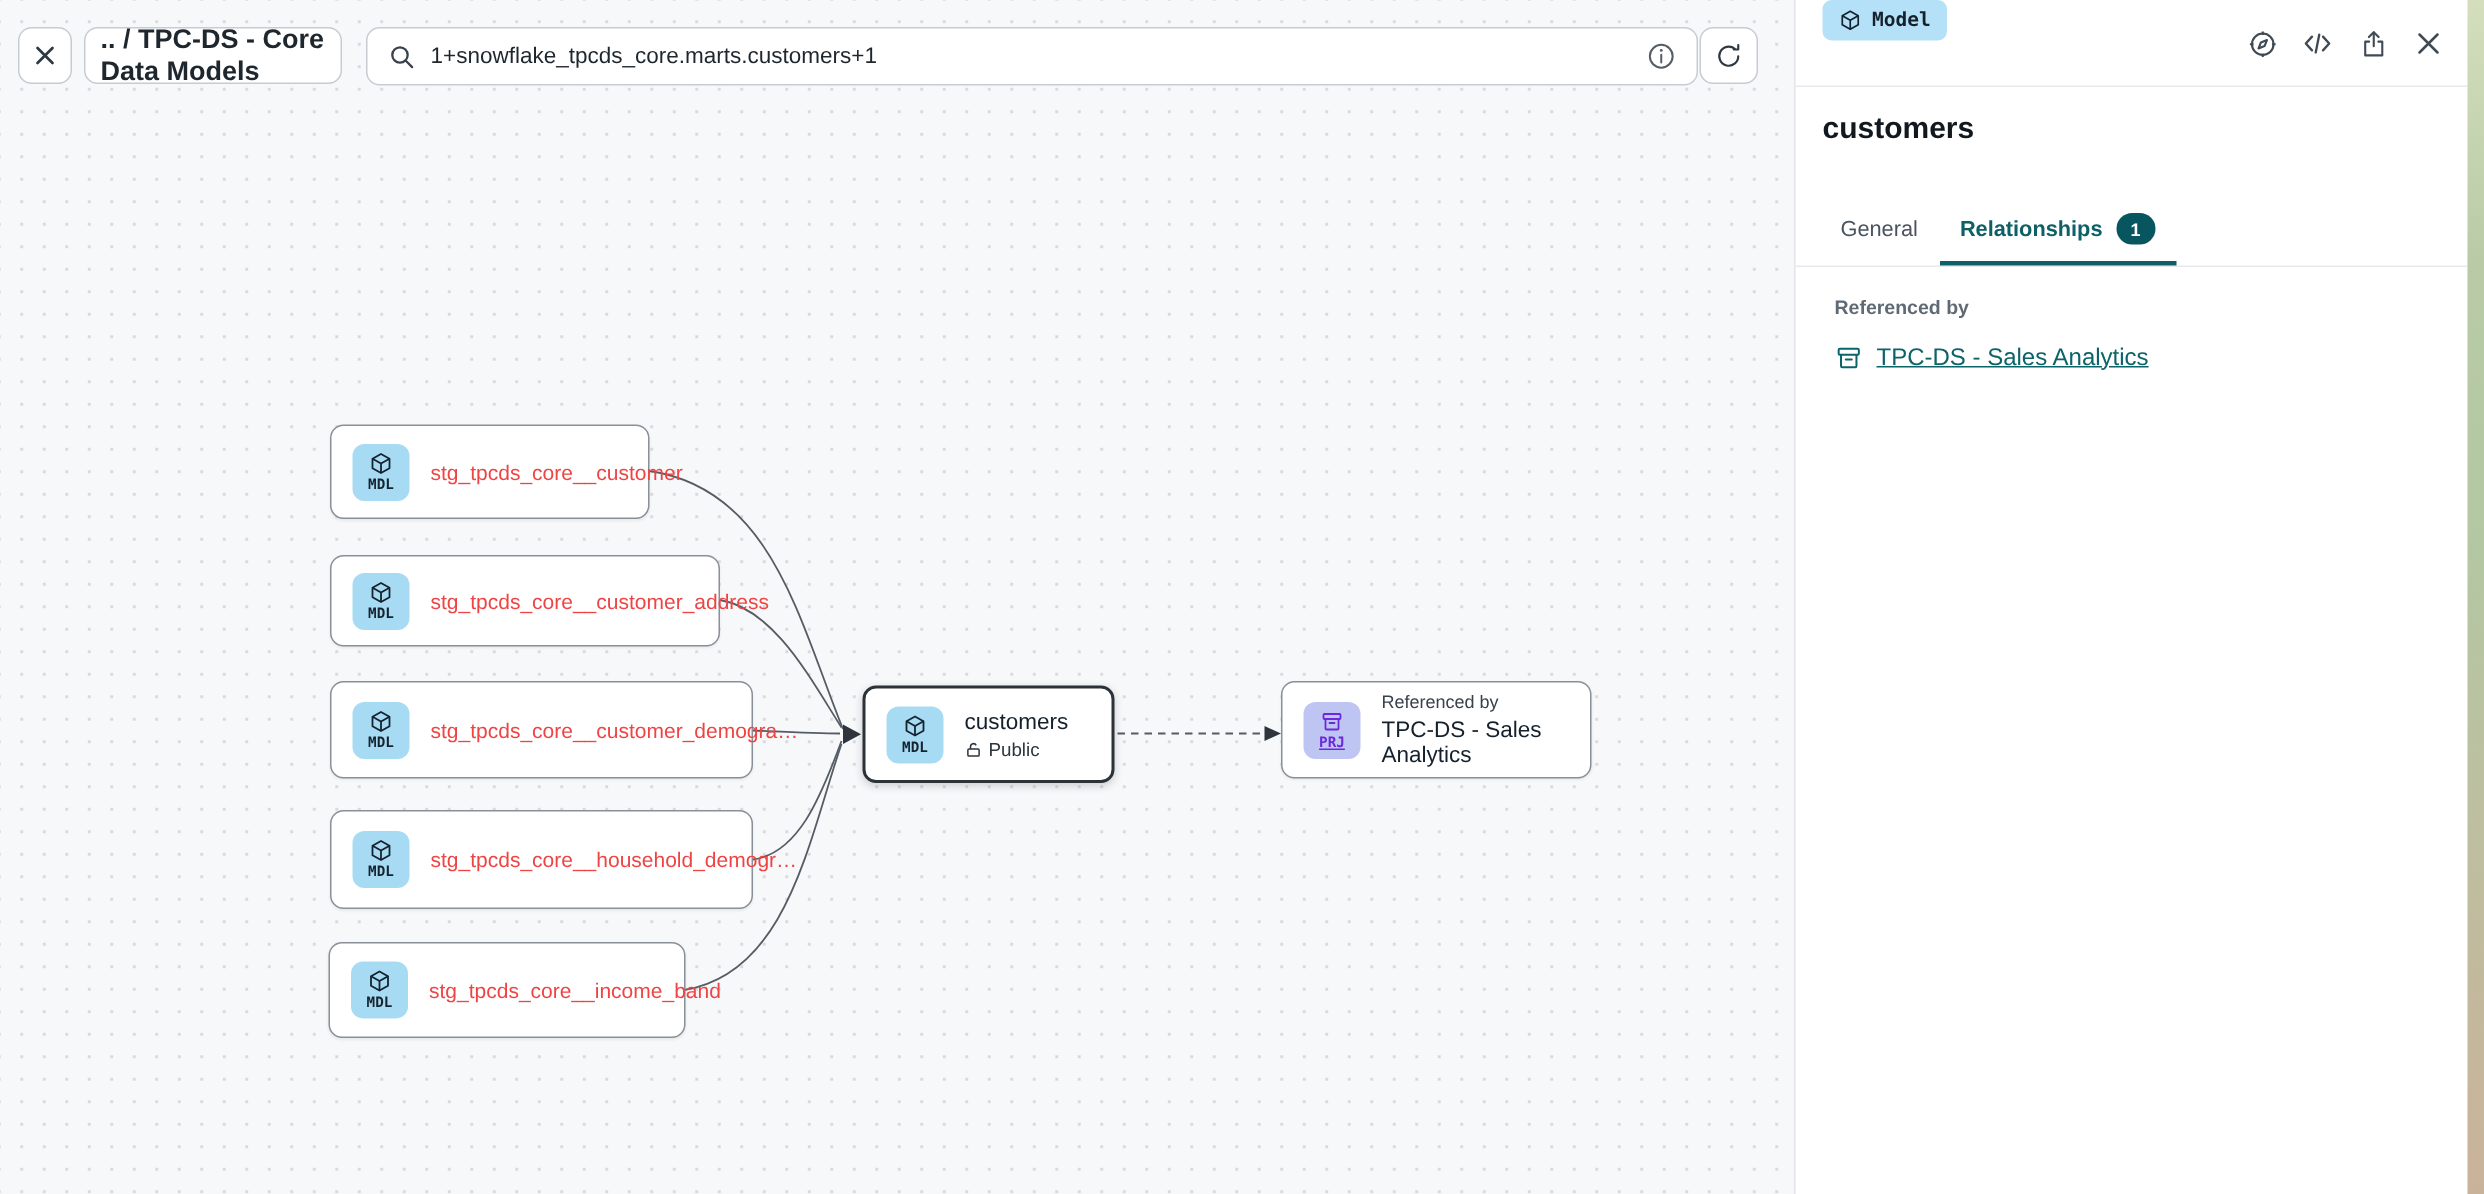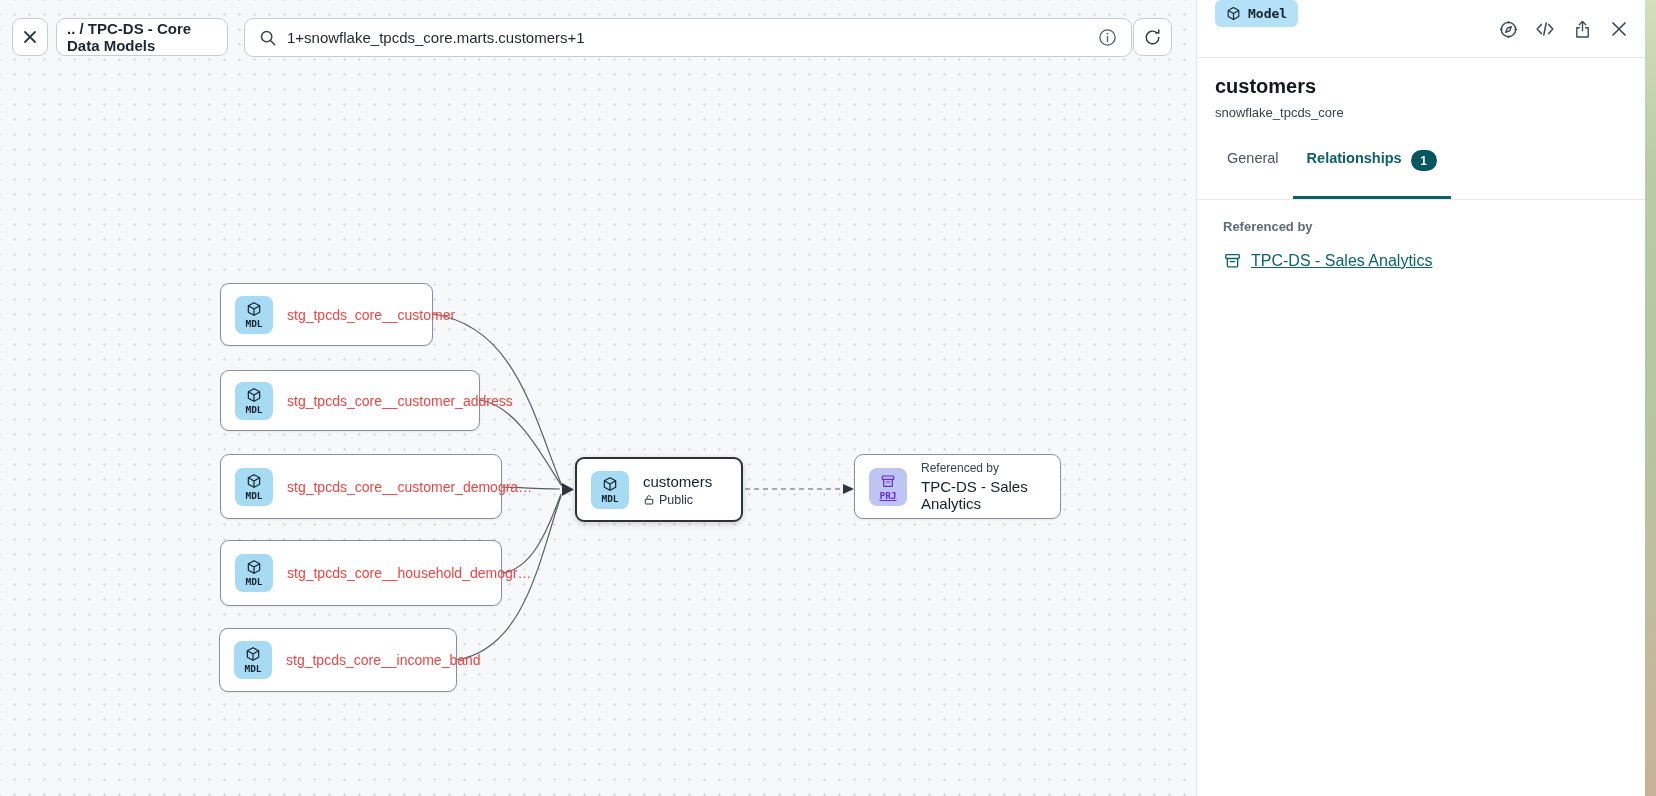--- a/index.html
+++ b/index.html
@@ -11,21 +11,21 @@
     background-color:#f7f8fa;
     background-image: radial-gradient(#d8dade 1.1px, transparent 1.1px);
     background-size:15px 15px; background-position:7px 7px; }
 
   
   .toolbar { position:absolute; left:0; top:0; width:1196px; height:76px; z-index:30; }
   .tb-btn { position:absolute; top:18px; height:38px; background:#fff;
     border:1px solid #c8ccd2; border-radius:9px; display:flex; align-items:center;
     justify-content:center; color:#2e3942; cursor:pointer; }
   .tb-close { left:12px; width:36px; }
-  .tb-crumb { left:56px; width:172px; font-size:15px; font-weight:bold; color:#1f272e; padding:0 10px; }
+  .tb-crumb { left:56px; width:172px; font-size:18px; font-weight:bold; color:#1f272e; padding:0 10px; }
   .tb-search { position:absolute; top:18px; left:244px; width:888px; height:39px;
     background:#fff; border:1px solid #c8ccd2; border-radius:9px;
     display:flex; align-items:center; padding:0 14px; gap:10px; }
   .tb-search input { flex:1; border:none; outline:none; font-size:15px; color:#1f272e;
     font-family:"Liberation Sans", sans-serif; background:transparent; }
   .tb-refresh { left:1133px; width:39px; }
   .icon { display:inline-flex; align-items:center; justify-content:center; }
   svg { display:block; }
 
   
@@ -56,21 +56,21 @@
     font-family:"DejaVu Sans Mono", monospace; font-size:13px; font-weight:bold; }
   .hdr-icons { position:absolute; right:14px; top:0; height:58px; display:flex;
     align-items:center; gap:13px; color:#3f4a55; }
   .hdr-icons .icon { width:24px; height:24px; cursor:pointer; }
 
   .title-block { padding:17px 18px 0 18px; }
   .panel-title { font-size:20px; font-weight:bold; color:#11181f; }
   .panel-sub { font-size:13px; color:#39424c; margin-top:7px; }
 
   .tabs { display:flex; margin-top:30px; border-bottom:1px solid #e7e9ec; padding-left:16px; }
-  .tab { height:49px; display:flex; gap:9px; padding:0 14px;
+  .tab { height:49px; display:flex; align-items:center; gap:9px; padding:0 14px;
     font-size:14.5px; color:#4a545e; cursor:pointer; }
   .tab.active { color:#0c6066; font-weight:bold; box-shadow:inset 0 -3px 0 #0c6066; }
   .tab-count { background:#07555e; color:#fff; font-size:12px; font-weight:bold;
     min-width:26px; height:21px; border-radius:11px; display:inline-flex;
     align-items:center; justify-content:center; padding:0 8px; }
 
   .section { padding:19px 26px; }
   .section-label { font-size:13px; font-weight:bold; color:#5f6a75; }
   .ref-link { display:flex; align-items:center; gap:9px; margin-top:17px;
     color:#0b6468; cursor:pointer; }
@@ -269,21 +269,20 @@
       <span class="icon">
         <svg width="20" height="20" viewBox="0 0 20 20" stroke="#3f4a55" stroke-width="1.7" stroke-linecap="round">
             <path d="M4 4 L16 16 M16 4 L4 16"></path>
           </svg>
       </span>
     </span>
   </div>
 
   <div class="title-block">
     <div class="panel-title">customers</div>
-    <div class="panel-sub">snowflake_tpcds_core</div>
   </div>
 
   <div class="tabs">
     <div class="tab">
       <span>General</span>
     </div>
     <div class="tab active">
       <span>Relationships</span>
       <span class="tab-count">1</span>
     </div>

